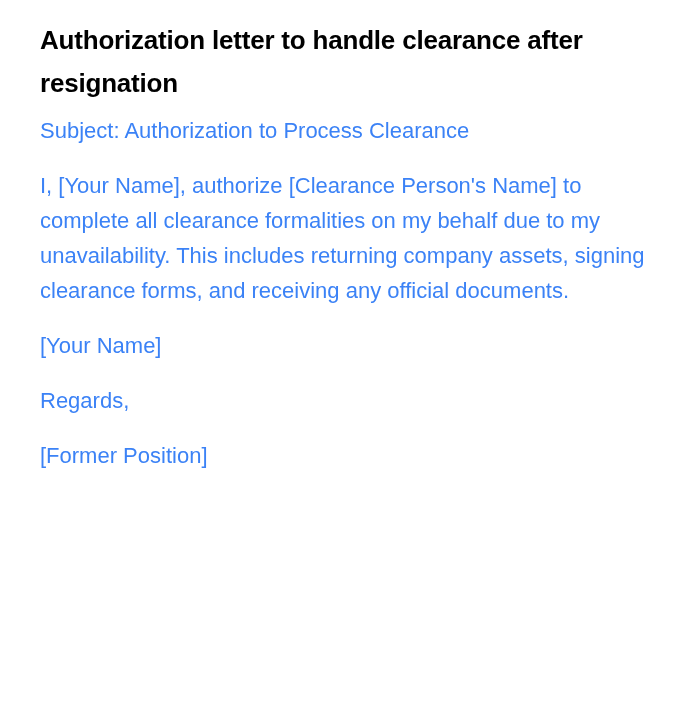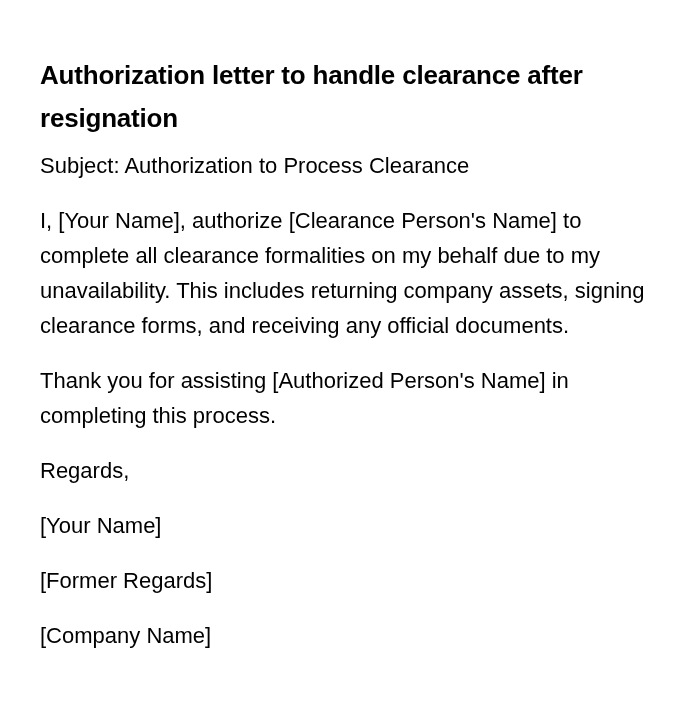--- a/index.html
+++ b/index.html
@@ -10,51 +10,48 @@
   body {
     width: 700px;
     height: 720px;
     overflow: hidden;
     font-family: "Liberation Sans", "DejaVu Sans", sans-serif;
   }
   .article {
     box-sizing: border-box;
     width: 700px;
     padding: 19px 40px 0 40px;
-    margin-top: 35px;
   }
   .article h1 {
     margin: 0 0 8px 0;
     font-size: 26px;
     line-height: 43px;
     font-weight: 700;
     color: #000000;
     letter-spacing: -0.2px;
   }
   .article p {
     margin: 0 0 20px 0;
     font-size: 22px;
     line-height: 35px;
     font-weight: 400;
-    color: #000000;
+    color: #3b82f6;
   }
 </style>
 </head>
 <body>
 
 <div class="article">
   <h1>Authorization letter to handle clearance after resignation</h1>
 
   <p>Subject: Authorization to Process Clearance</p>
 
 
   <p>I, [Your Name], authorize [Clearance Person's Name] to complete all clearance formalities on my behalf due to my unavailability. This includes returning company assets, signing clearance forms, and receiving any official documents.</p>
 
-  <p>Thank you for assisting [Authorized Person's Name] in completing this process.</p>
+
+  <p>[Your Name]</p>
 
   <p>Regards,</p>
 
-  <p>[Your Name]</p>
+  <p>[Former Position]</p>
 
-  <p>[Former Regards]</p>
-
-  <p>[Company Name]</p>
 </div>
 
 </body></html>

